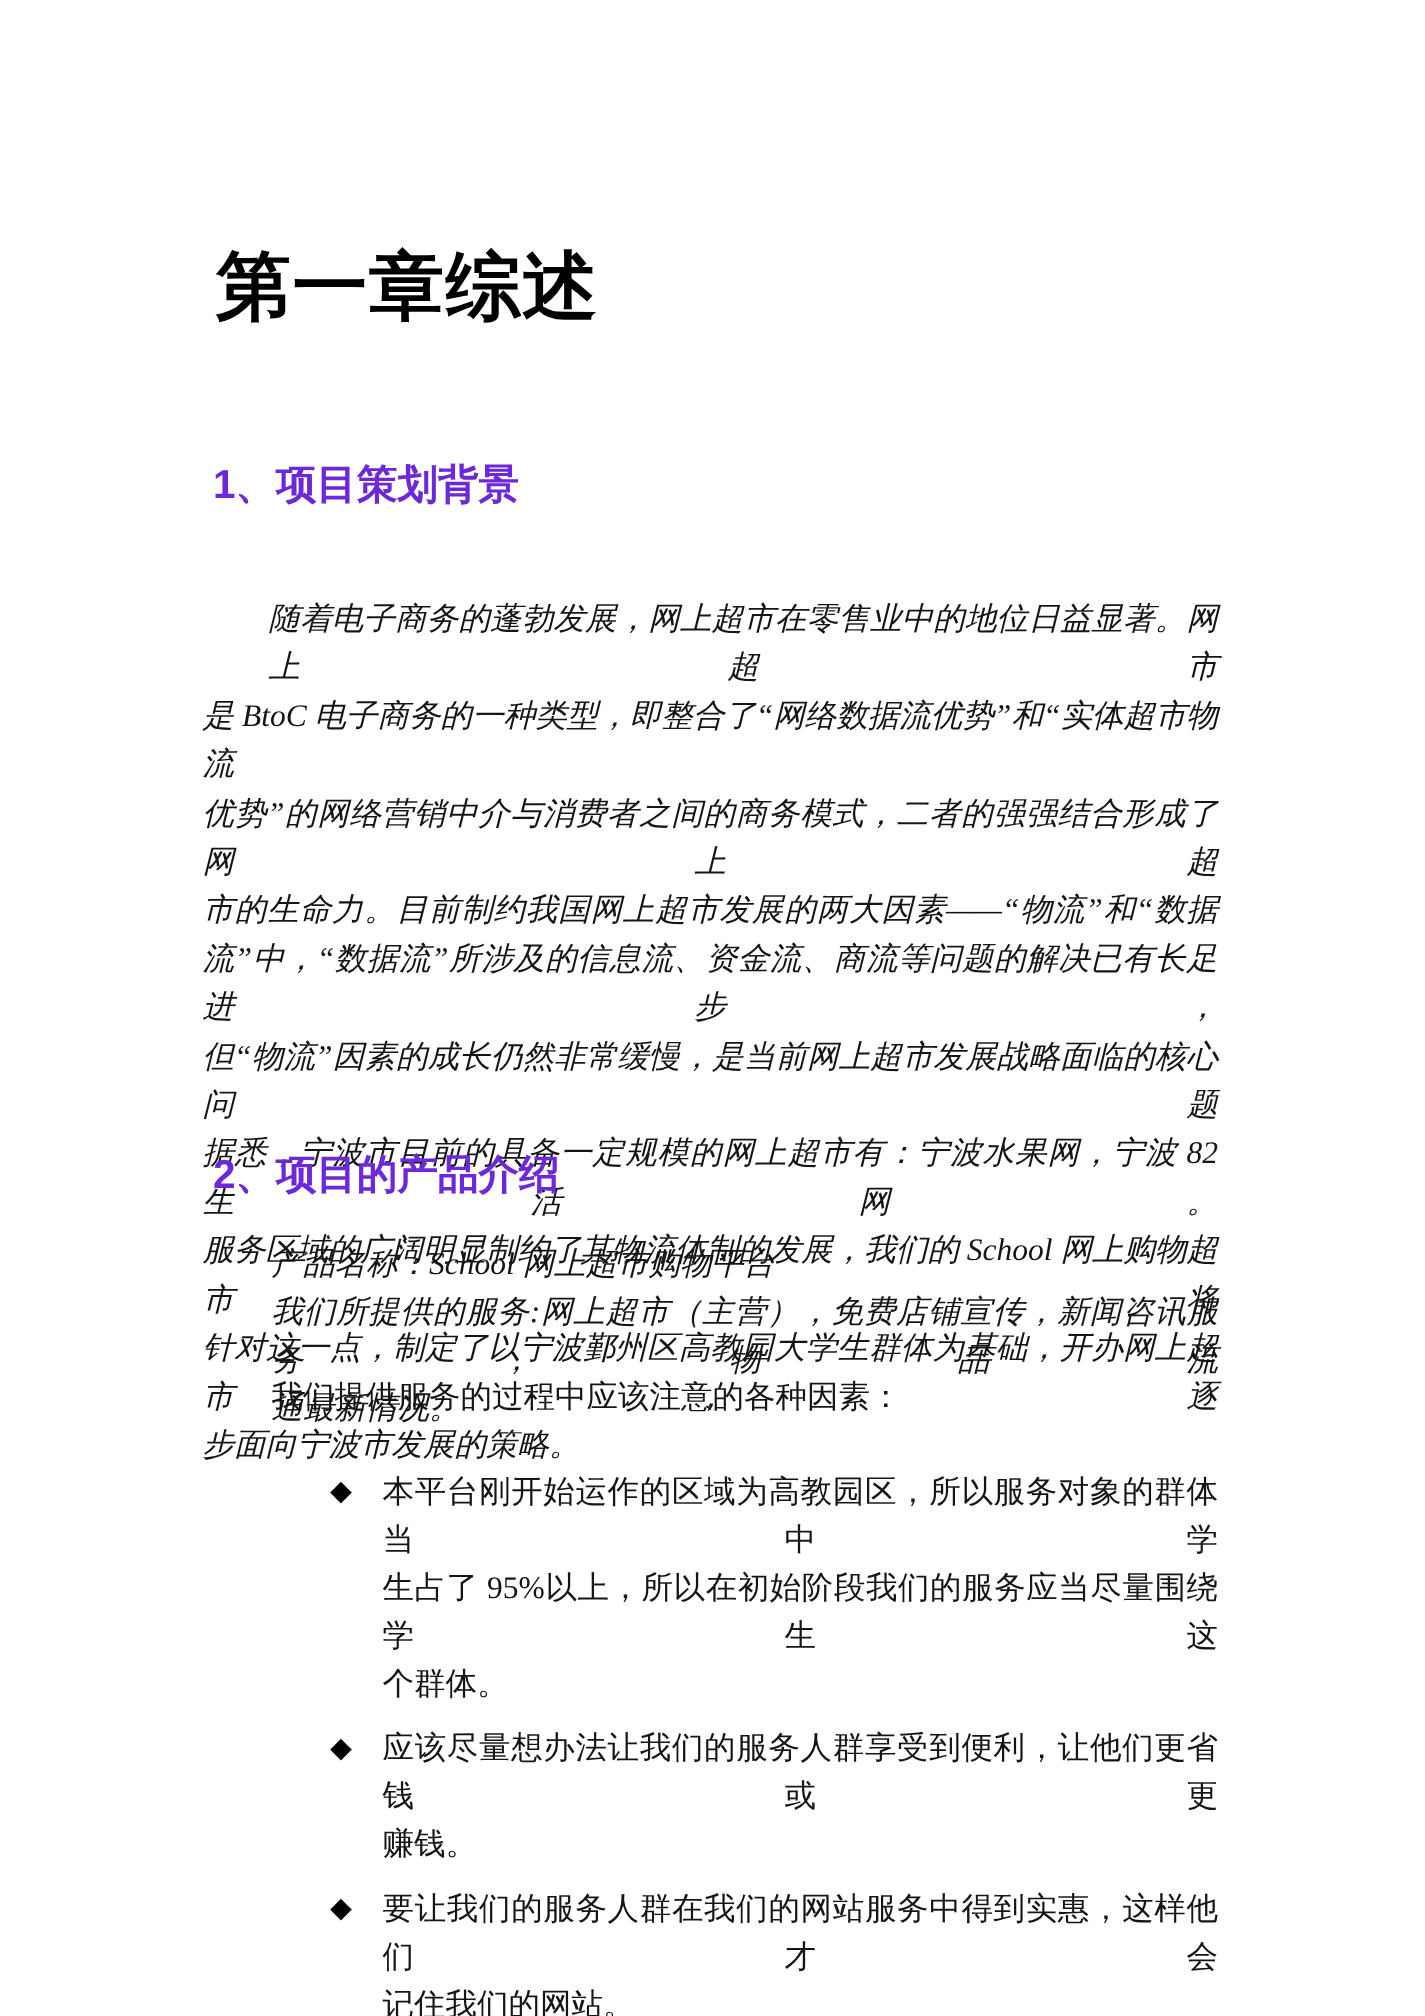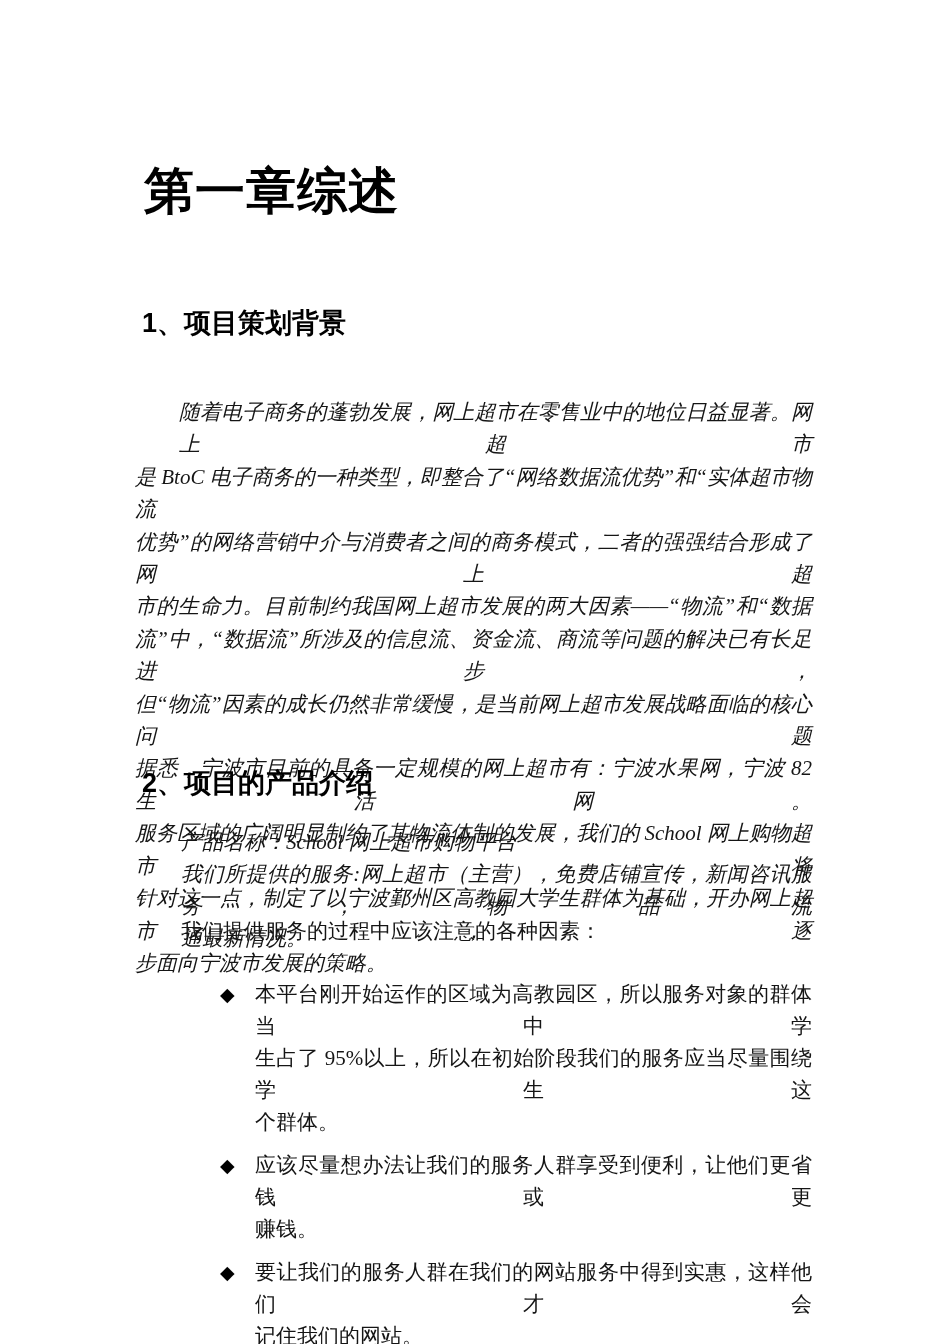--- a/index.html
+++ b/index.html
@@ -27,21 +27,21 @@
     letter-spacing: 1px;
     white-space: nowrap;
   }
   .sec-heading {
     position: absolute;
     left: 142px;
     font-family: "Liberation Sans", "DejaVu Sans", sans-serif;
     font-size: 27px;
     line-height: 30px;
     font-weight: bold;
-    color: #000000;
+    color: #6d28d9;
     white-space: nowrap;
   }
   .h1 { top: 308px; }
   .h2 { top: 768px; }
   .body-text {
     font-family: "Liberation Serif", "DejaVu Serif", serif;
     font-size: 21px;
     color: #151515;
   }
   .para {

